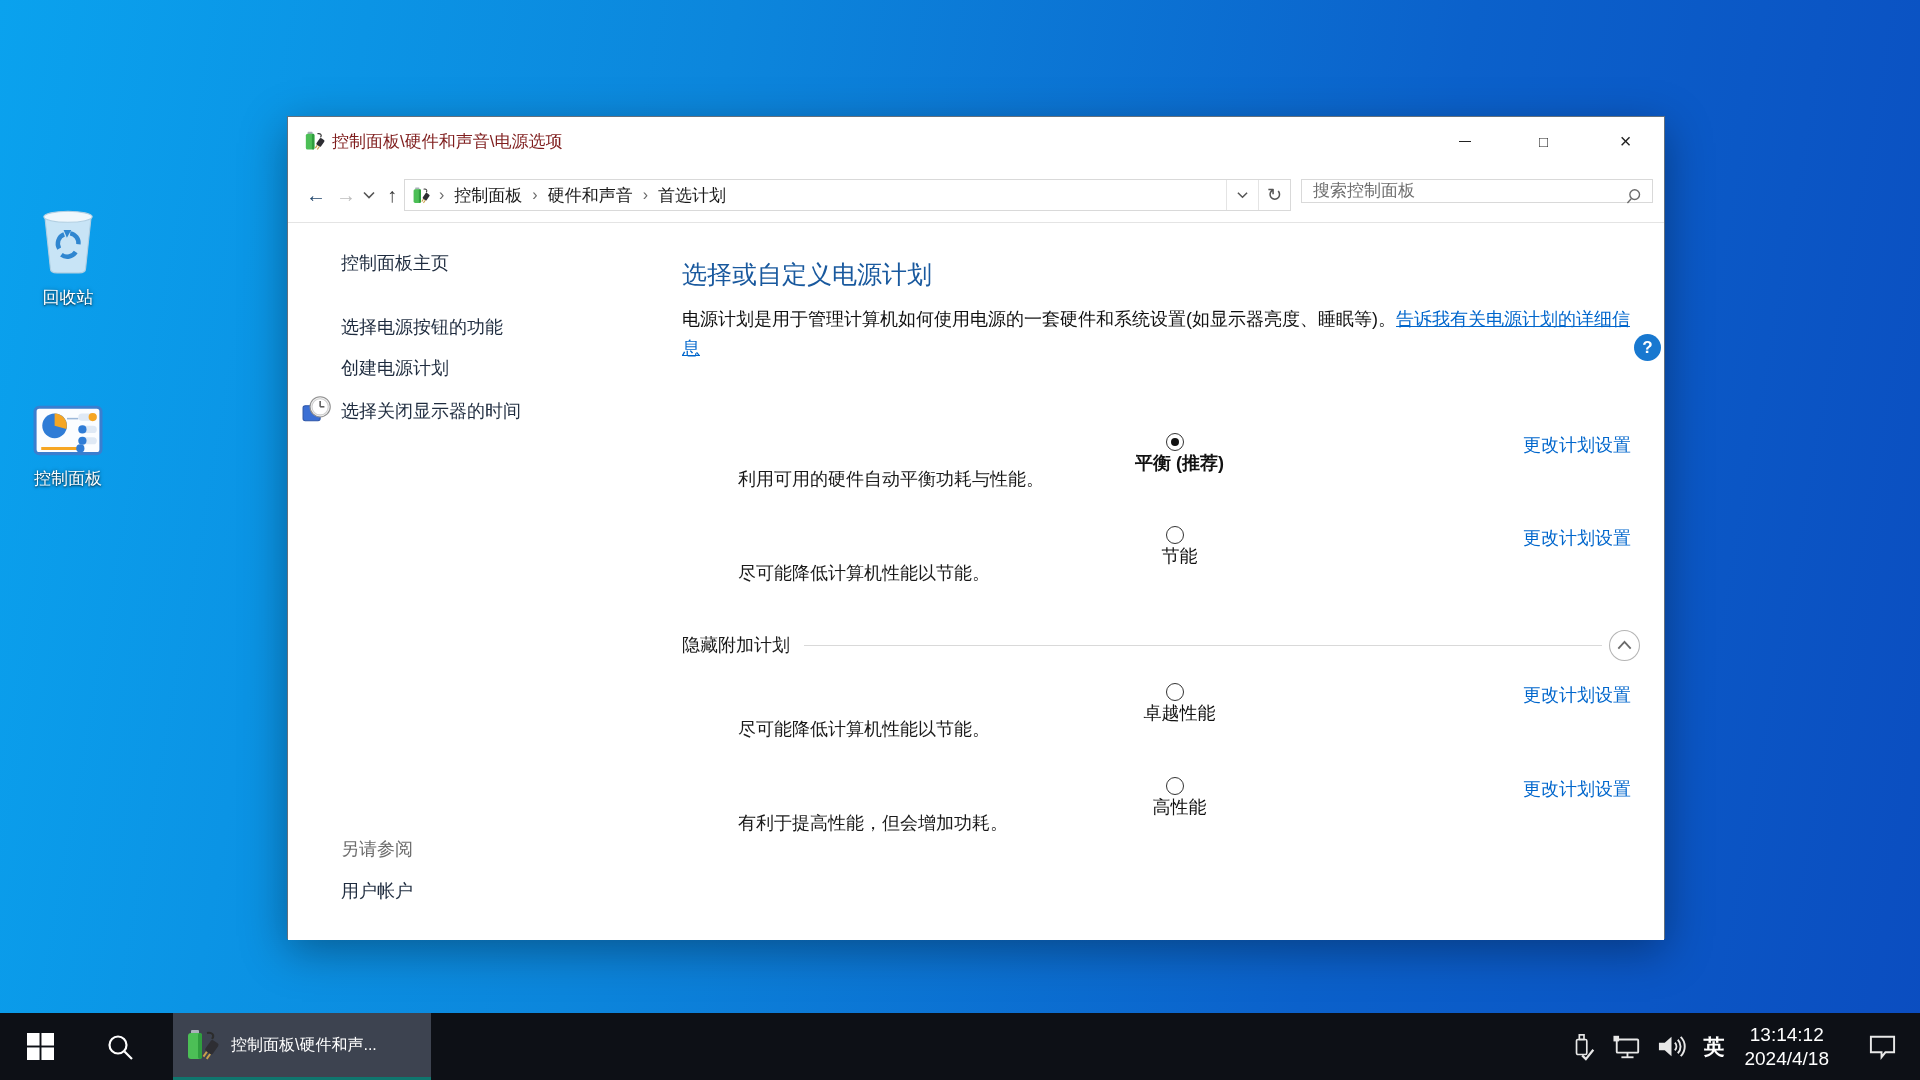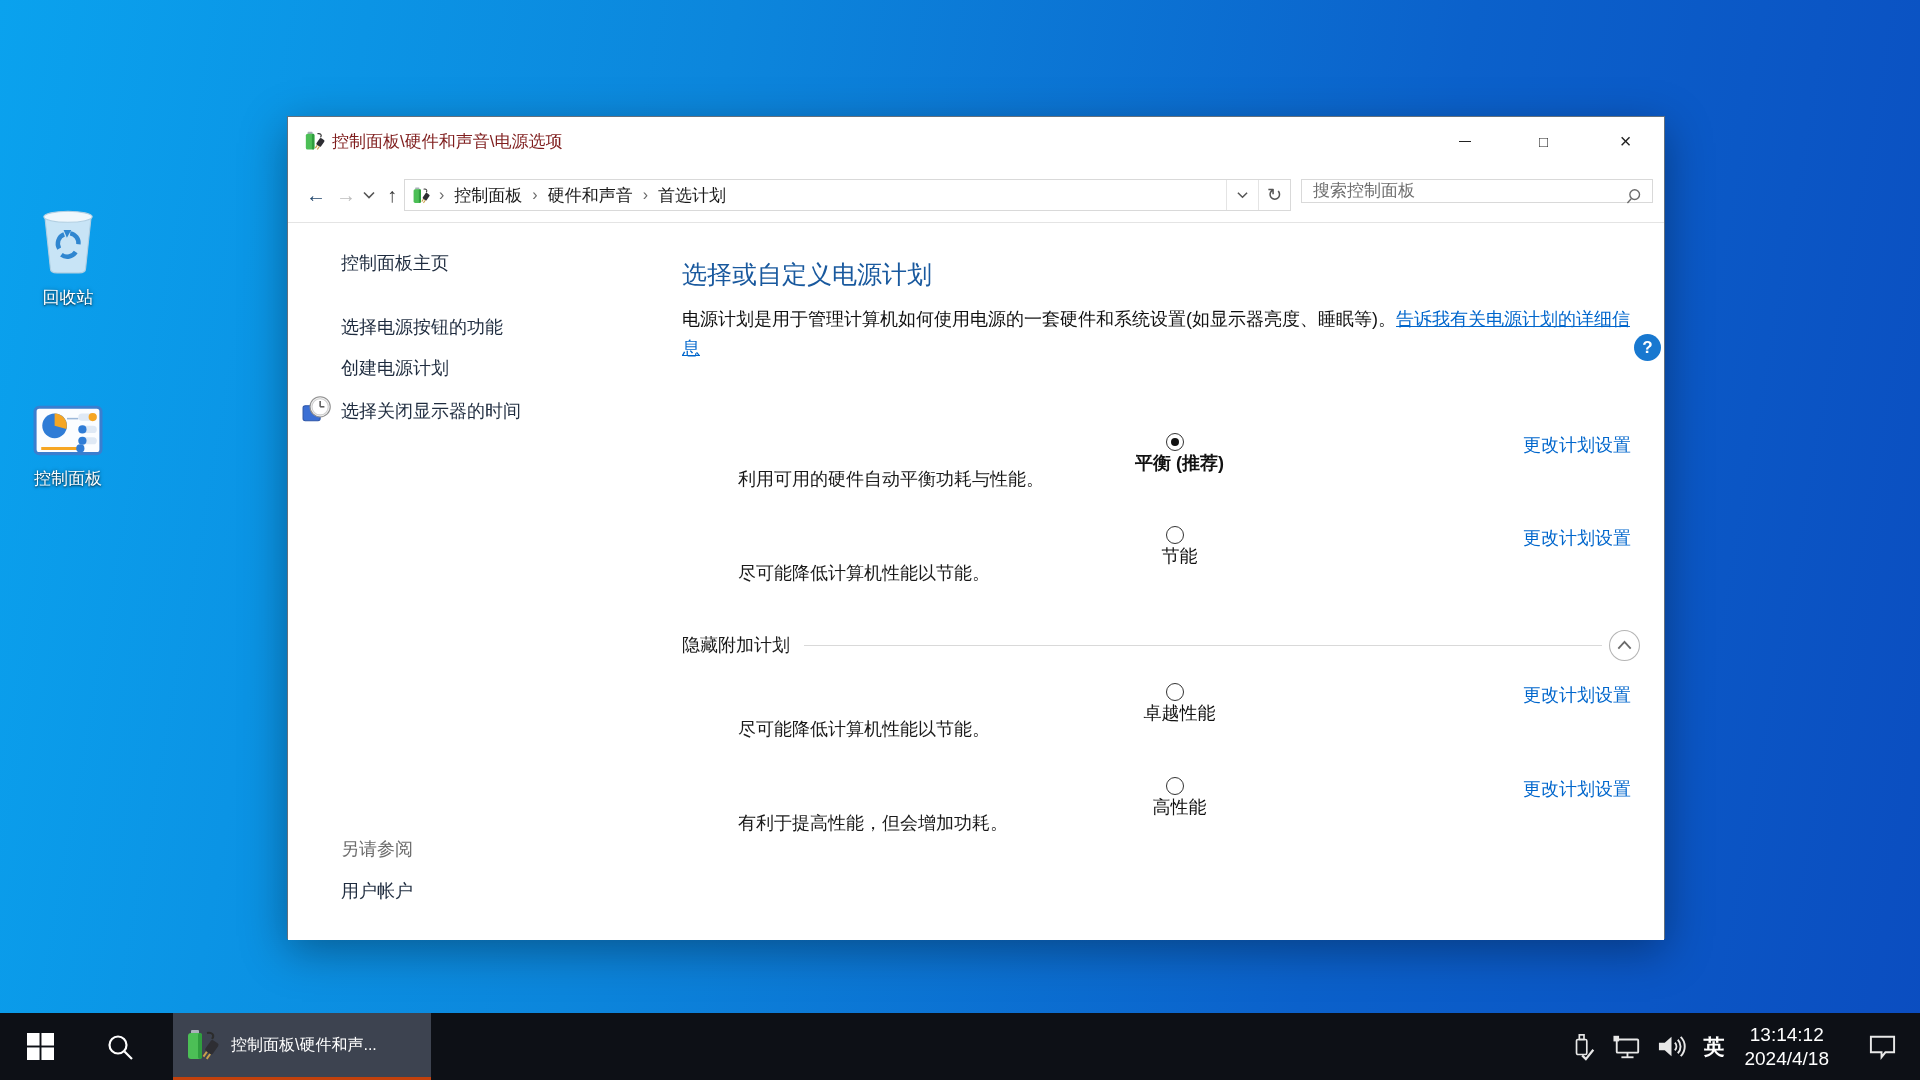--- a/index.html
+++ b/index.html
@@ -68,21 +68,21 @@
   .radio.checked::after { content:""; position:absolute; left:4px; top:4px; width:8px; height:8px; border-radius:50%; background:#111; }
   .plan-name { font-size:18px; color:#111; margin-left:10px; white-space:nowrap; }
   .plan-name.bold { font-weight:bold; }
   .plan-link { position:absolute; right:7px; font-size:18px; color:#0066cc; cursor:pointer; white-space:nowrap; }
   .plan-desc { position:absolute; left:56px; font-size:18px; color:#1a1a1a; white-space:nowrap; }
 
   
   .taskbar { position:absolute; left:0; top:1013px; width:1920px; height:67px; background:#0d1016; display:flex; align-items:stretch; }
   .tb-btn { width:80px; display:flex; align-items:center; justify-content:center; background:transparent; border:none; }
   .tb-app { position:absolute; left:173px; top:0; width:258px; height:67px; background:#3d4350; border:none;
-            border-bottom:3px solid #c2410c; display:flex; align-items:center; gap:10px; padding:0 12px; }
+            border-bottom:3px solid #0f766e; display:flex; align-items:center; gap:10px; padding:0 12px; }
   .tb-app .tb-app-label { color:#fff; font-size:16px; white-space:nowrap; overflow:hidden; }
   .tray { position:absolute; right:0; top:0; height:67px; display:flex; align-items:center; }
   .tray-btn { background:transparent; border:none; display:flex; align-items:center; justify-content:center; height:67px; }
   .tray-lang { color:#fff; font-size:21px; font-weight:bold; padding:0 10px; }
   .tray-clock { color:#fff; text-align:center; font-size:19px; line-height:24px; padding:0 10px; white-space:nowrap; }
   .tray-note { padding:0 22px 0 28px; }
 </style>
 </head>
 <body>
 

